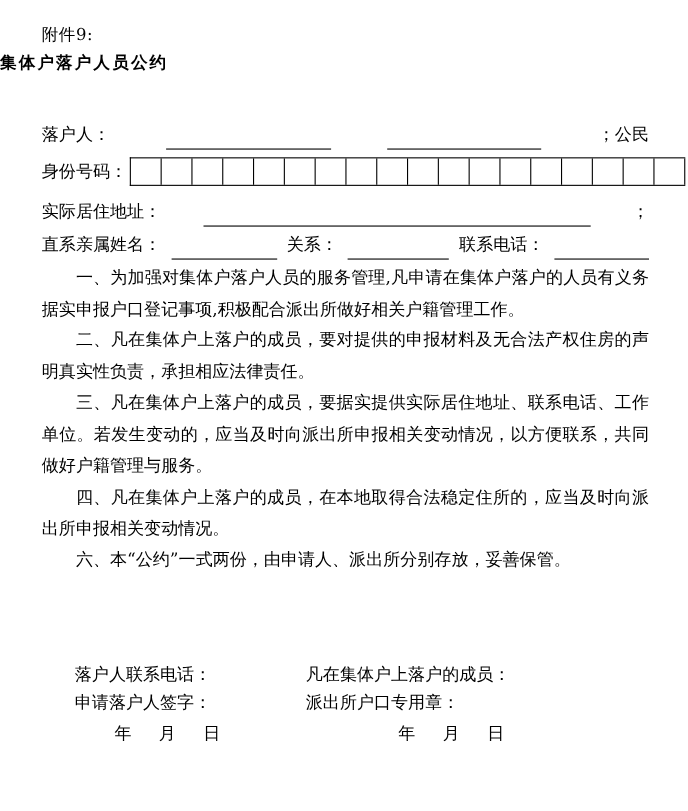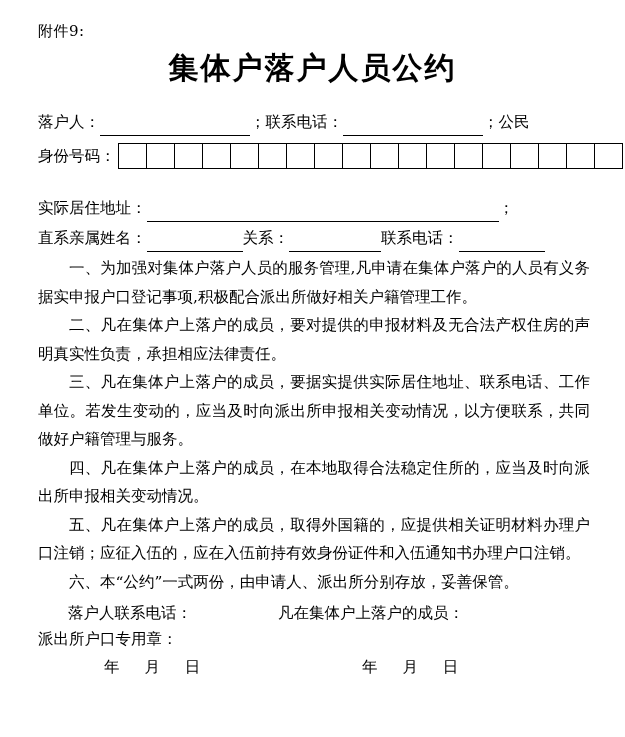--- a/index.html
+++ b/index.html
@@ -28,58 +28,58 @@
     top: 22px;
     font-size: 15px;
     font-family: "DejaVu Serif", "Liberation Serif", serif;
     letter-spacing: 0.5px;
   }
   .doc-title {
     position: absolute;
     left: 0;
     right: 0;
     top: 48px;
-    text-align: center;
-    font-size: 30px;
+    font-size: 15px;
     font-weight: bold;
     font-family: Liberation Sans, sans-serif;
     letter-spacing: 2px;
   }
   .body-area {
     position: absolute;
     left: 38px;
     top: 108px;
     width: 552px;
     font-size: 15.5px;
     font-family: "DejaVu Serif", "Liberation Serif", serif;
     line-height: 28px;
   }
   .field-row {
     display: flex;
     align-items: flex-end;
     white-space: nowrap;
     margin-bottom: 2px;
+    justify-content: space-between;
   }
   .fill-line {
     display: inline-block;
     border-bottom: 1px solid #000;
     height: 16px;
   }
   .w-long { width: 150px; }
   .w-mid { width: 140px; }
   .w-addr { width: 352px; }
   .w-name { width: 96px; }
   .w-rel { width: 92px; }
   .w-tel2 { width: 86px; }
 
   .idcard-row {
     display: flex;
     align-items: center;
     margin-top: 6px;
-    margin-bottom: 24px;
+    margin-bottom: 8px;
   }
   .idcard-label {
     white-space: nowrap;
     margin-right: 2px;
   }
   .idcard-boxes {
     display: flex;
     border: 1px solid #000;
     border-right: none;
     height: 24px;
@@ -143,21 +143,20 @@
 
   <div class="attachment-label">附件9:</div>
 
   <div class="doc-title">集体户落户人员公约</div>
 
   <div class="body-area">
 
     <div class="field-row">
       <span>落户人：</span>
       <span class="fill-line w-long"></span>
-      <span>；联系电话：</span>
       <span class="fill-line w-mid"></span>
       <span>；公民</span>
     </div>
 
     <div class="idcard-row">
       <span class="idcard-label">身份号码：</span>
       <span class="idcard-boxes">
         <span class="idcard-cell"></span>
         <span class="idcard-cell"></span>
         <span class="idcard-cell"></span>
@@ -192,32 +191,32 @@
       <span class="fill-line w-rel"></span>
       <span>联系电话：</span>
       <span class="fill-line w-tel2"></span>
     </div>
 
     <div class="para-block">
       <p class="para">一、为加强对集体户落户人员的服务管理,凡申请在集体户落户的人员有义务据实申报户口登记事项,积极配合派出所做好相关户籍管理工作。</p>
       <p class="para">二、凡在集体户上落户的成员，要对提供的申报材料及无合法产权住房的声明真实性负责，承担相应法律责任。</p>
       <p class="para">三、凡在集体户上落户的成员，要据实提供实际居住地址、联系电话、工作单位。若发生变动的，应当及时向派出所申报相关变动情况，以方便联系，共同做好户籍管理与服务。</p>
       <p class="para">四、凡在集体户上落户的成员，在本地取得合法稳定住所的，应当及时向派出所申报相关变动情况。</p>
-      <p class="para">五、凡在集体户上落户的成员，取得外国籍的，应提供相关证明材料办理户口注销；应征入伍的，应在入伍前持有效身份证件和入伍通知书办理户口注销。</p>
       <p class="para">六、本“公约”一式两份，由申请人、派出所分别存放，妥善保管。</p>
     </div>
 
   </div>
 
   <div class="sign-area">
     <div class="sign-row">
       <span class="sign-left">落户人联系电话：</span>
       <span class="sign-right">凡在集体户上落户的成员：</span>
     </div>
     <div class="sign-row">
+      <span class="sign-left">申请落户人签字：</span>
       <span class="sign-right">派出所户口专用章：</span>
     </div>
     <div class="date-row">
       <span class="date-left">年 月 日</span>
       <span class="date-right">年 月 日</span>
     </div>
   </div>
 
 </div>
 

